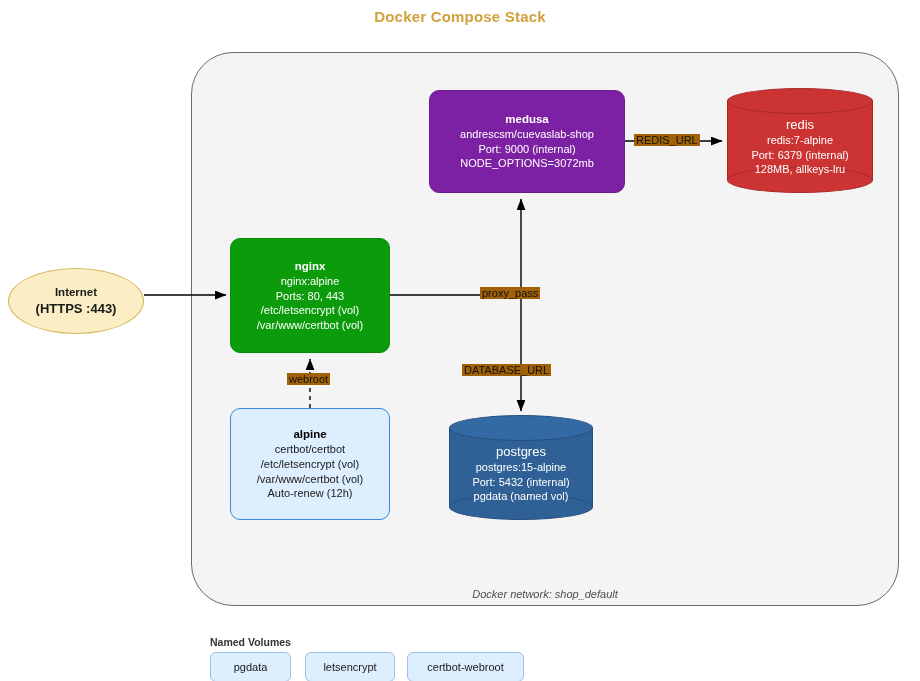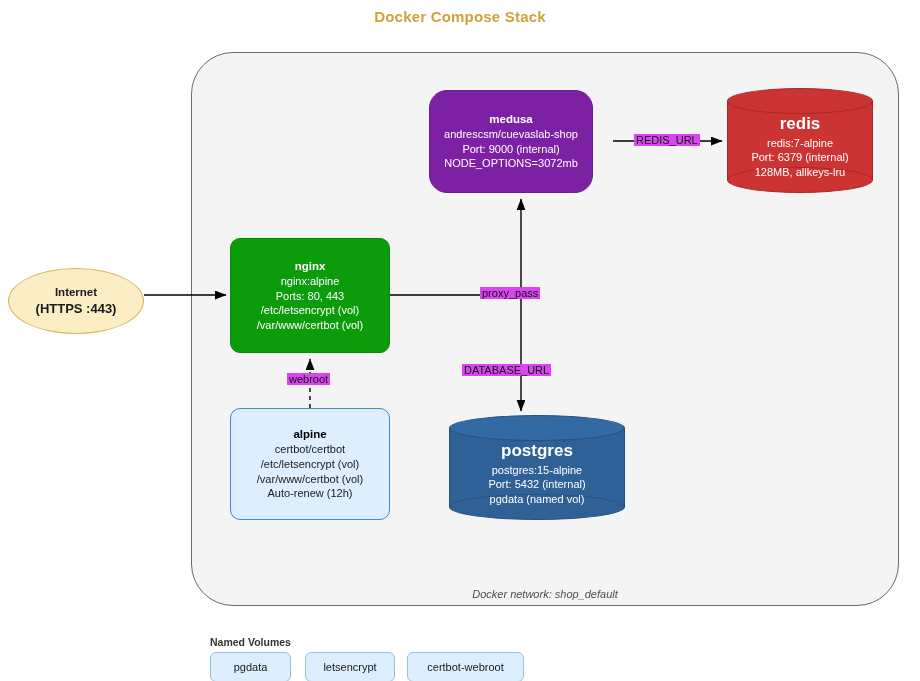--- a/index.html
+++ b/index.html
@@ -104,25 +104,25 @@
     background: #0b9b0b;
     border: 1px solid #0a8a0a;
     border-radius: 10px;
     color: #ffffff;
   }
 
   
   #node-medusa {
     left: 429px;
     top: 90px;
-    width: 164px;
+    width: 196px;
     height: 103px;
     background: #7d21a4;
     border: 1px solid #6d1c90;
-    border-radius: 18px;
+    border-radius: 10px;
     color: #ffffff;
   }
 
   
   #node-certbot {
     left: 230px;
     top: 408px;
     width: 160px;
     height: 112px;
     background: #ddeeff;
@@ -161,41 +161,41 @@
     width: 100%;
     height: 100%;
     display: flex;
     flex-direction: column;
     align-items: center;
     justify-content: center;
     text-align: center;
     line-height: 1.33;
     color: #ffffff;
   }
-  .cyl-text .n-title { font-weight: bold; font-size: 17px; }
+  .cyl-text .n-title { font-weight: normal; font-size: 13px; }
   .cyl-text .n-line  { font-size: 11px; }
 
   #node-redis { left: 727px; top: 88px; width: 146px; height: 105px; }
   #node-redis .cyl-body   { background: #cc3333; border-left: 1px solid #a82828; border-right: 1px solid #a82828; }
   #node-redis .cyl-top    { background: #cc3333; border: 1px solid #a82828; }
   #node-redis .cyl-bottom { background: #cc3333; border: 1px solid #a82828; }
   #node-redis .cyl-text   { padding-top: 6px; }
 
-  #node-postgres { left: 449px; top: 415px; width: 176px; height: 105px; }
+  #node-postgres { left: 449px; top: 415px; width: 144px; height: 105px; }
   #node-postgres .cyl-body   { background: #2f6196; border-left: 1px solid #24507f; border-right: 1px solid #24507f; }
   #node-postgres .cyl-top    { background: #336aa3; border: 1px solid #24507f; }
   #node-postgres .cyl-bottom { background: #2f6196; border: 1px solid #24507f; }
   #node-postgres .cyl-text   { padding-top: 6px; }
 
   
   .edge-label {
     position: absolute;
     font-size: 11px;
     color: #111111;
-    background: #d946ef;
+    background: #a16207;
     padding: 0 2px;
     white-space: nowrap;
   }
   #label-redis-url    { left: 634px; top: 134px; }
   #label-proxy-pass   { left: 480px; top: 287px; }
   #label-database-url { left: 462px; top: 364px; }
   #label-webroot      { left: 287px; top: 373px; }
 
   
   #volumes-title {

